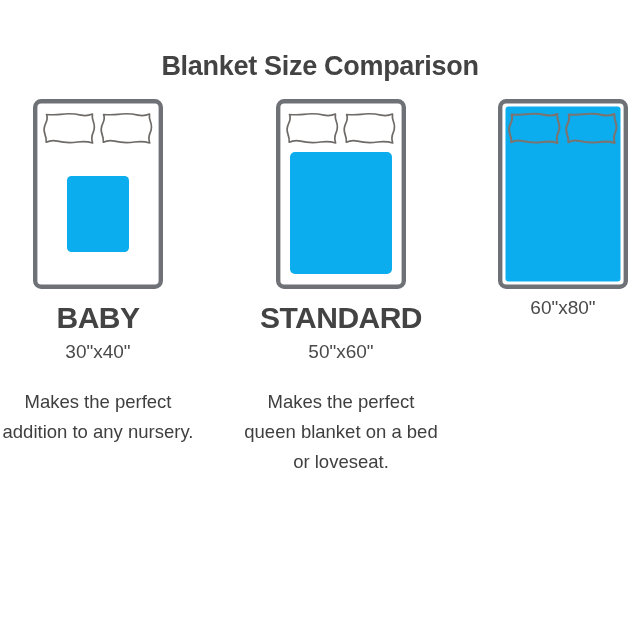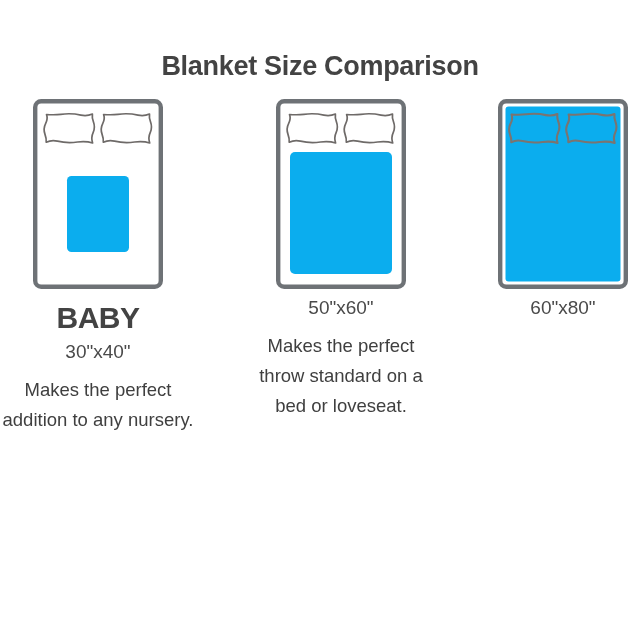--- a/index.html
+++ b/index.html
@@ -81,21 +81,21 @@
     margin-top: 9px;
     line-height: 1;
     text-align: center;
   }
   .description {
     font-size: 18.5px;
     font-weight: normal;
     color: #3f3f3f;
     line-height: 1.62;
     text-align: center;
-    margin-top: 14px;
+    margin-top: 26px;
     width: 196px;
   }
 </style>
 </head>
 <body>
 
 <div class="header">
   <h1 class="title">Blanket Size Comparison</h1>
 </div>
 
@@ -146,22 +146,23 @@
                C70.1,38.2 70.6,40.6 70.3,43.2
                C73.6,41.6 77.5,41.1 81.6,42.1 C87.6,43.6 94.6,43.9 101.6,43.0
                C107.1,42.3 112.4,42.6 116.7,44.0
                C115.5,40.4 115.7,36.9 117.3,33.4 C118.8,30.1 118.9,26.6 117.5,22.8
                C116.5,20.1 116.1,17.6 116.5,15.0
                C113.1,16.5 109.1,17.0 105.0,16.1 C98.9,14.7 91.9,14.4 84.9,15.3
                C79.6,16.0 74.6,15.8 70.6,15.5 Z" fill="#ffffff" stroke="#6E6A68" stroke-width="1.7" stroke-linejoin="round"></path>
 
       <rect x="14" y="53" width="102" height="122" rx="5" ry="5" fill="#0BADEE"></rect>
     </svg>
+    <div class="size-name">STANDARD</div>
     <div class="size-dims">50"x60"</div>
-    <div class="description">Makes the perfect throw standard on a bed or loveseat.</div>
+    <div class="description">Makes the perfect queen blanket on a bed or loveseat.</div>
   </div>
 
   <div class="column">
     <svg class="bed-figure" viewBox="0 0 130 190">
       <rect x="2.2" y="2.2" width="125.6" height="185.6" rx="6" ry="6" fill="#ffffff" stroke="#6E7276" stroke-width="4.4"></rect>
 
       <rect x="7.5" y="7.5" width="115" height="175" rx="3" ry="3" fill="#0BADEE"></rect>
 
       <path d="M13.5,15.5 C14.6,18.5 14.2,21.5 12.6,24.6 C10.9,27.9 10.6,31.5 12.0,35.4
                C13.0,38.2 13.5,40.6 13.2,43.2

